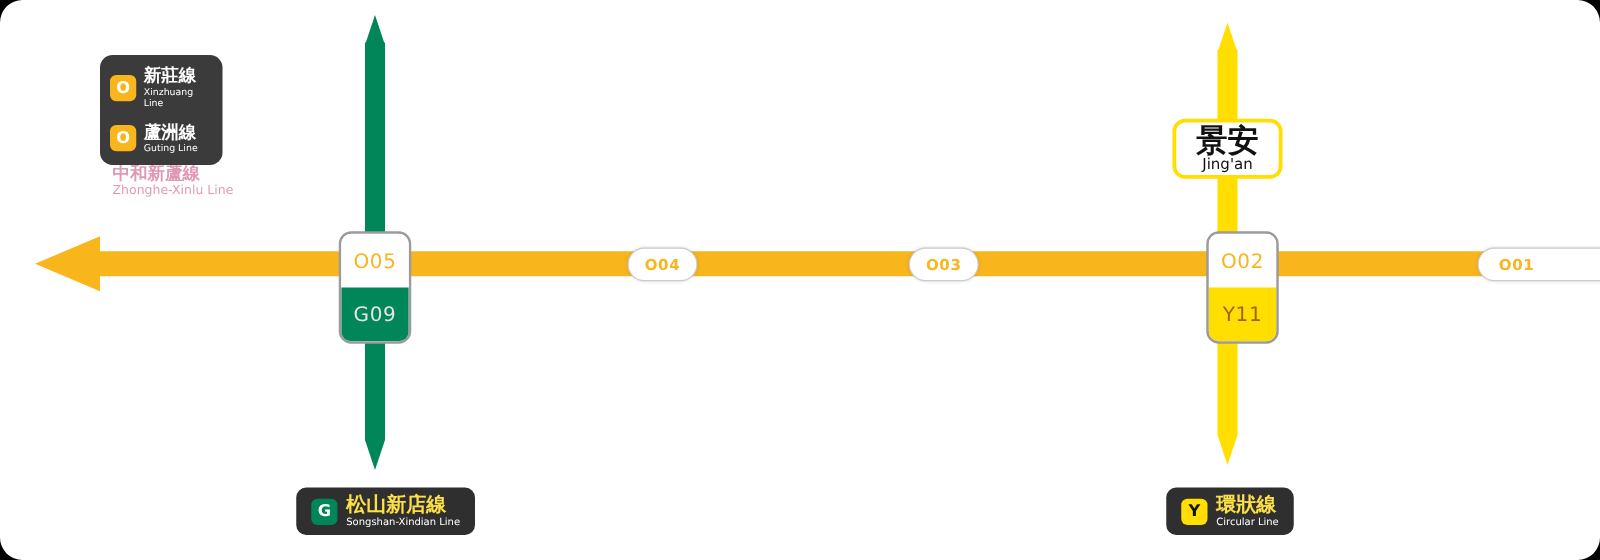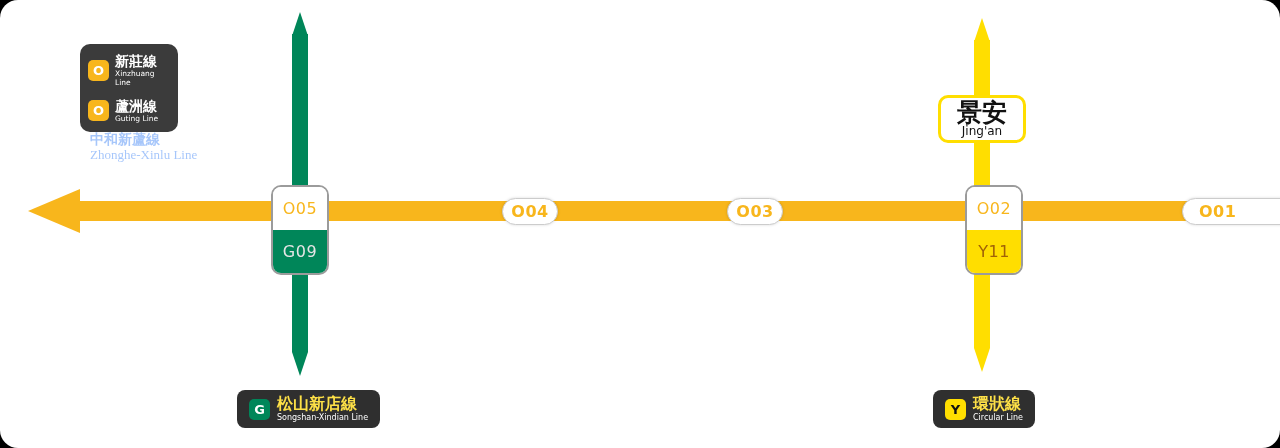--- a/index.html
+++ b/index.html
@@ -44,21 +44,21 @@
   .cell-green  { color:#e5e5e5; background:var(--green); }
   .cell-yellow { color:#a16207; background:var(--yellow); }
   .stack-guting { left:271px; }
   .stack-jingan { left:953px;margin-left:12px; }
 
   
   .code-pill {
     position:absolute; top:198px; width:56px; height:27px;
     background:#fff; border:1px solid #cccccc; border-radius:14px;
     display:flex; align-items:center; justify-content:center;
-    color:var(--orange); font-weight:bold; font-size:16px; letter-spacing:0.5px;
+    color:var(--orange); font-weight:bold; font-size:12px; letter-spacing:0.5px;
     box-shadow:0 0 3px rgba(0,0,0,0.15);
   }
   .pill-o04 { left:502px; }
   .pill-o03 { left:727px; }
   .pill-o01 { left:1182px; width:112px; justify-content:flex-start; padding-left:16px; }
 
   
   .name-box {
     position:absolute; background:#fff; border-radius:10px;
     display:flex; flex-direction:column; align-items:center; justify-content:center;
@@ -79,23 +79,23 @@
   .badge {
     width:21px; height:21px; border-radius:5px; flex:none;
     display:flex; align-items:center; justify-content:center;
     font-weight:bold; font-size:13px;
   }
   .badge-orange { background:var(--orange); color:#fff; }
   .badge-green  { background:var(--green);  color:#fff; }
   .badge-yellow { background:var(--yellow); color:#111; }
   .lg-zh { display:block; font-size:14px; font-weight:bold; color:#fff; line-height:1.15; }
   .lg-en { display:block; font-size:7.5px; color:#fff; line-height:1.2; }
-  .legend-faded { position:absolute; left:90px; top:131px; opacity:0.45; color:#3b82f6; z-index:2; }
+  .legend-faded { position:absolute; left:90px; top:131px; opacity:0.45; color:#be185d; z-index:2; }
   .legend-faded .zh { font-size:14px; font-weight:bold; line-height:1.15; }
-  .legend-faded .en { font-size:13px; line-height:1.2;font-family:Liberation Serif, serif; }
+  .legend-faded .en { font-size:10px; line-height:1.2; }
 
   
   .line-label {
     position:absolute; top:390px; height:38px;
     background:#2f2f2f; border-radius:8px;
     display:flex; align-items:center; gap:7px; padding:0 12px; z-index:4;
   }
   .label-green  { left:237px; }
   .label-yellow { left:933px; }
   .ll-zh { display:block; font-size:16px; font-weight:bold; color:#fde047; line-height:1.15; }

